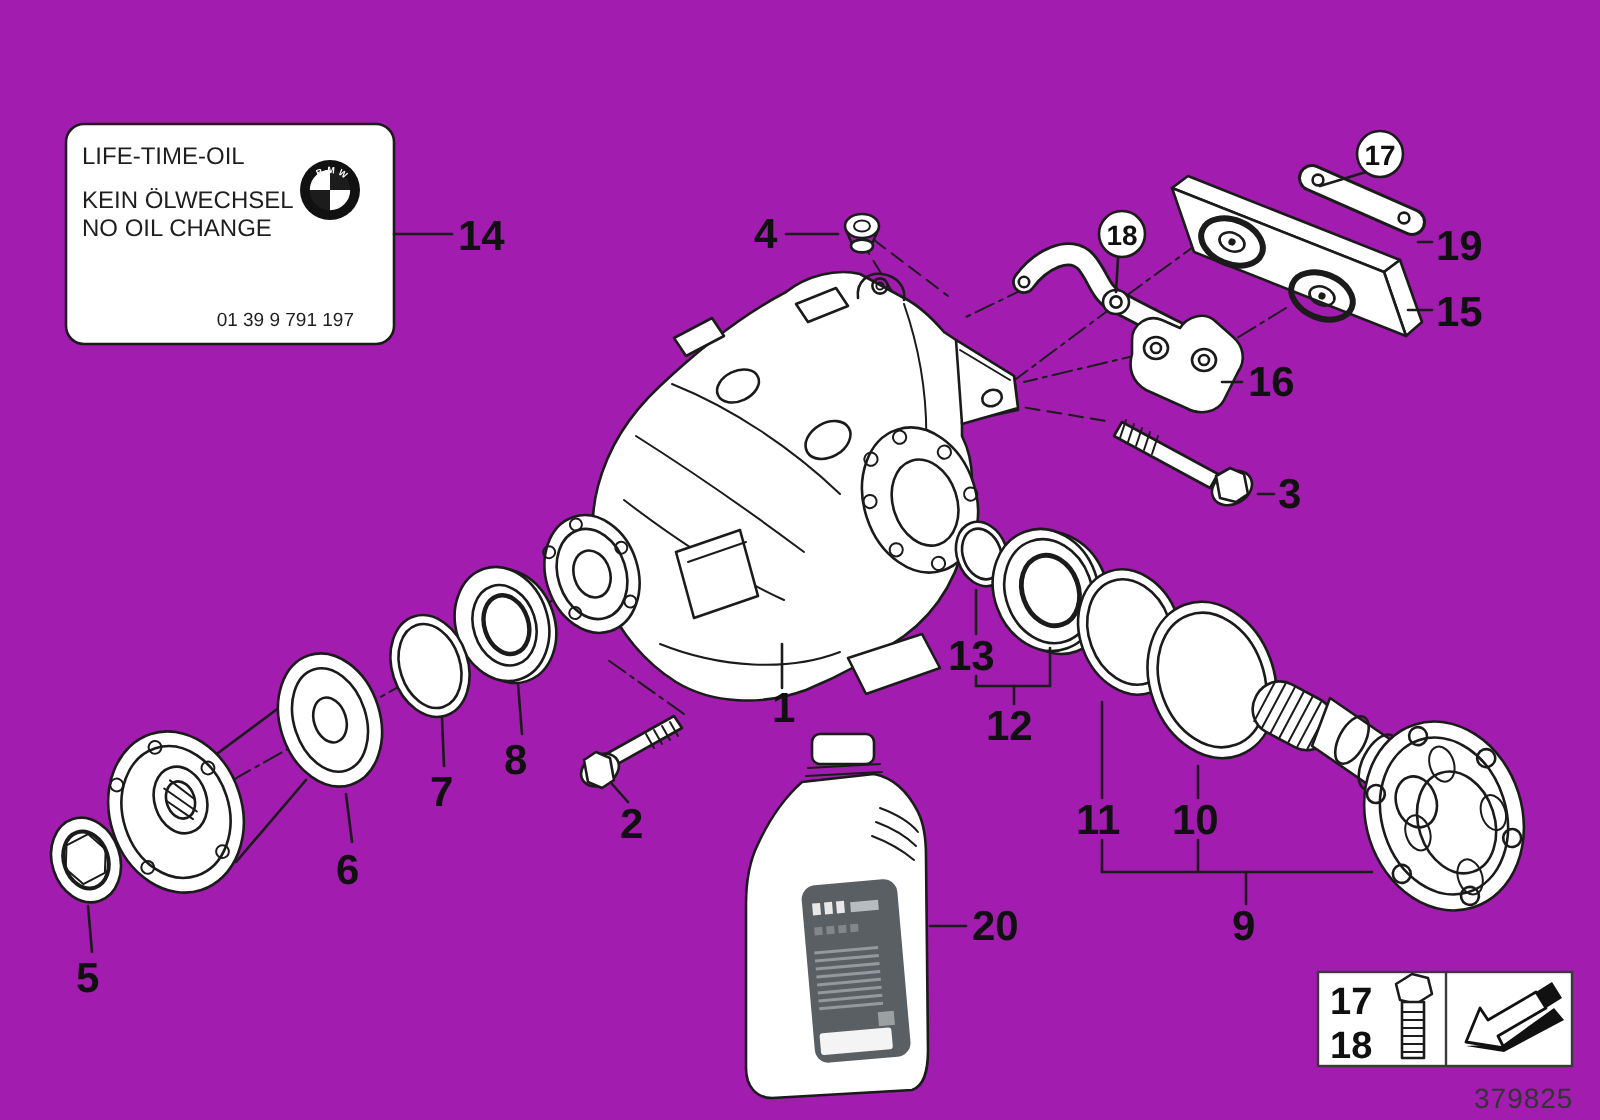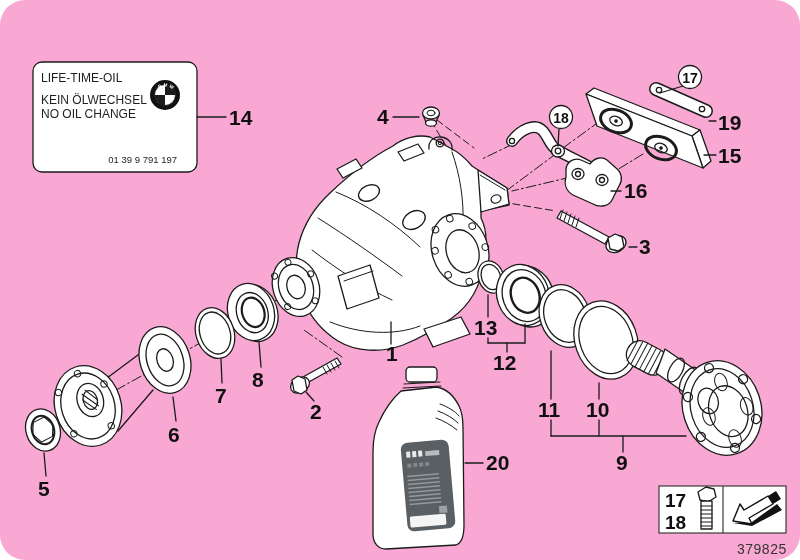--- a/index.html
+++ b/index.html
@@ -1,17 +1,17 @@
 <!DOCTYPE html>
 <html><head>
 <meta charset="utf-8">
 <style>
   html,body{margin:0;padding:0;background:#fff;}
-  .stage{position:relative;width:800px;height:560px;background:#f9a8d4;overflow:hidden;
-         font-family:"Liberation Sans",sans-serif;border-radius:25px;}
+  .stage{position:relative;width:800px;height:560px;background:#a21caf;overflow:hidden;
+         font-family:"Liberation Sans",sans-serif;}
   svg{position:absolute;left:0;top:0;}
   .ln{fill:none;stroke:#1b1b1b;stroke-width:1.3;stroke-linecap:round;stroke-linejoin:round;}
   .thin{stroke-width:1;}
   .wfill{fill:#ffffff;stroke:#1b1b1b;stroke-width:1.3;stroke-linejoin:round;}
   .dash{stroke-dasharray:7 4;}
   .dashdot{stroke-dasharray:10 3 2 3;}
   .band{fill:none;stroke:#1b1b1b;stroke-width:12;stroke-linecap:round;}
   .bandw{fill:none;stroke:#ffffff;stroke-width:9.2;stroke-linecap:round;}
   .plabel{font-family:"Liberation Sans",sans-serif;font-size:21px;font-weight:bold;fill:#101010;}
   .clabel{font-family:"Liberation Sans",sans-serif;font-size:14px;font-weight:bold;fill:#101010;text-anchor:middle;}

